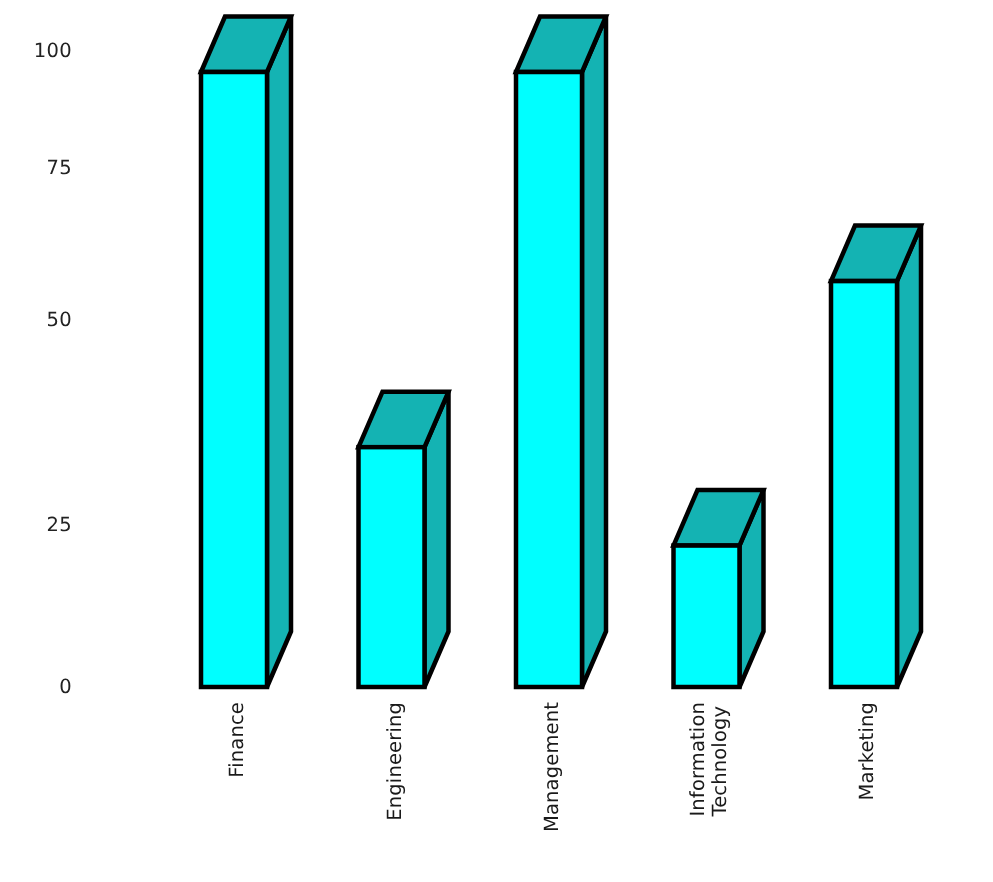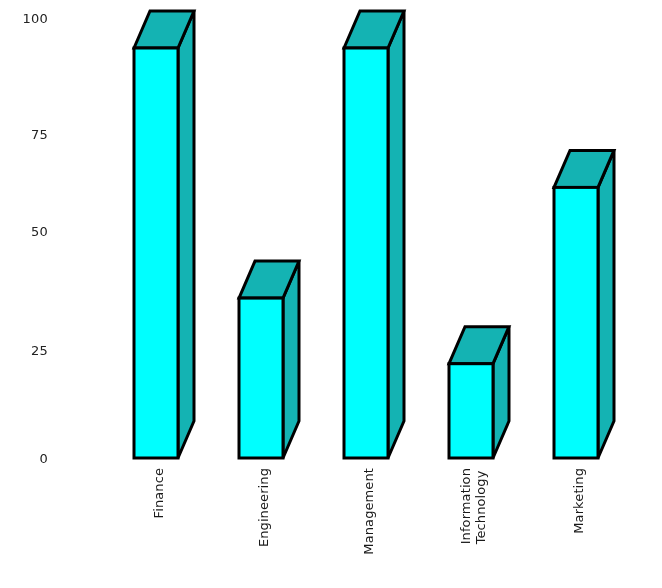--- a/index.html
+++ b/index.html
@@ -72,23 +72,23 @@
     letter-spacing: 0.1px;
     line-height: 15px;
   }
 </style>
 </head>
 <body>
 
 <div id="chart-root">
 
   <div id="y-axis-labels">
-    <div class="y-tick" style="top:12px;">100</div>
-    <div class="y-tick" style="top:128px;">75</div>
-    <div class="y-tick" style="top:225px;margin-left:30px;">50</div>
+    <div class="y-tick" style="top:28px;">100</div>
+    <div class="y-tick" style="top:106px;">75</div>
+    <div class="y-tick" style="top:207px;margin-left:30px;">50</div>
     <div class="y-tick" style="top:344px;">25</div>
     <div class="y-tick" style="top:452px;">0</div>
   </div>
 
   <div id="plot-area">
     <svg id="bars-svg" class="bar-svg" width="662" height="588">
         <g>
           <polygon points="178,48.00000000000006 194,11.000000000000057 194,421 178,458" fill="#14B3B3" stroke="#000000" stroke-width="3" stroke-linejoin="miter"></polygon>
           <polygon points="134,48.00000000000006 150,11.000000000000057 194,11.000000000000057 178,48.00000000000006" fill="#14B3B3" stroke="#000000" stroke-width="3" stroke-linejoin="miter"></polygon>
           <rect x="134" y="48.00000000000006" width="44" height="409.99999999999994" fill="#00FFFF" stroke="#000000" stroke-width="3" stroke-linejoin="miter"></rect>

